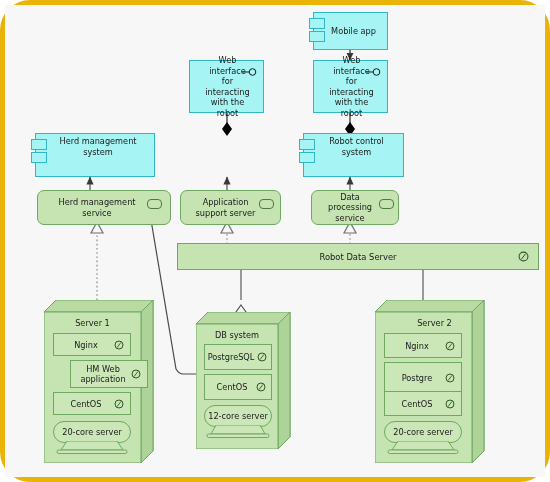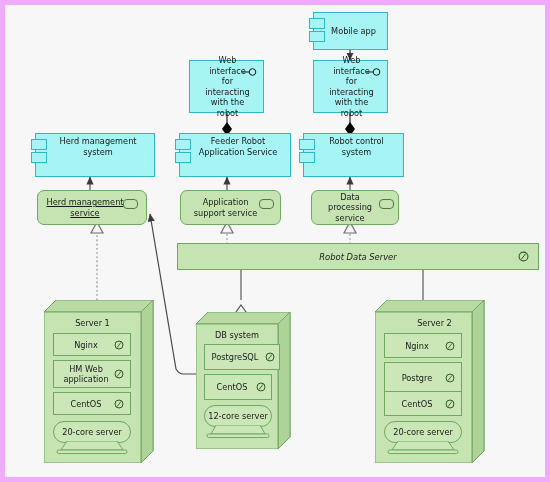--- a/index.html
+++ b/index.html
@@ -6,22 +6,23 @@
   html,body{margin:0;padding:0;}
   body{
     width:550px;height:482px;
     background:#ffffff;
     font-family:"DejaVu Sans", sans-serif;
     overflow:hidden;
   }
   #canvas{
     position:relative;
     width:550px;height:482px;
-    background:#f0abfc;
+    background:#eab308;
     box-sizing:border-box;
+    border-radius:30px;
   }
   #canvas::before{
     content:"";position:absolute;left:5px;top:5px;right:5px;bottom:5px;
     background:#f7f7f7;
     pointer-events:none;
   }
   svg#wires{position:absolute;left:0;top:0;width:550px;height:482px;}
 
   
   .box{position:absolute;box-sizing:border-box;}
@@ -188,52 +189,45 @@
   </div>
 
   <div class="box component top-label" style="left:35px;top:133px;width:120px;height:44px;">
     <span class="comp-icon" style="top:5px;">
       <i class="a"></i>
         <i class="b"></i>
     </span>
     <span style="width:100%;">Herd management system</span>
   </div>
 
-  <div class="box component top-label" style="left:179px;top:133px;width:112px;height:44px;">
-    <span class="comp-icon" style="top:5px;">
-      <i class="a"></i>
-        <i class="b"></i>
-    </span>
-    <span style="width:100%;">Feeder Robot Application Service</span>
-  </div>
 
   <div class="box component top-label" style="left:303px;top:133px;width:101px;height:44px;">
     <span class="comp-icon" style="top:5px;">
       <i class="a"></i>
         <i class="b"></i>
     </span>
     <span style="width:100%;">Robot control system</span>
   </div>
 
-  <div class="box service" style="left:37px;top:190px;width:110px;height:35px;text-decoration:underline;">
+  <div class="box service" style="left:37px;top:190px;width:134px;height:35px;">
     <span class="svc-icon" style="right:8px;top:8px;"></span>
     <span style="padding-right:14px;">Herd management service</span>
   </div>
 
   <div class="box service" style="left:180px;top:190px;width:101px;height:35px;">
     <span class="svc-icon" style="right:6px;top:8px;"></span>
-    <span style="padding-right:10px;">Application support service</span>
+    <span style="padding-right:10px;">Application support server</span>
   </div>
 
   <div class="box service" style="left:311px;top:190px;width:88px;height:35px;">
     <span class="svc-icon" style="right:4px;top:8px;"></span>
     <span style="padding-right:10px;">Data processing service</span>
   </div>
 
-  <div class="box exec-bar" style="left:177px;top:243px;width:362px;height:27px;font-style:italic;">
+  <div class="box exec-bar" style="left:177px;top:243px;width:362px;height:27px;">
     <span>Robot Data Server</span>
     <svg style="position:absolute;right:9px;top:50%;margin-top:-5.5px;width:11px;height:11px;" viewBox="0 0 11 11">
       <circle cx="5.5" cy="5.5" r="4.4" fill="none" stroke="#2f5a28" stroke-width="1.1"></circle>
       <line x1="3.2" y1="8.4" x2="7.8" y2="2.6" stroke="#2f5a28" stroke-width="1"></line>
     </svg>
   </div>
 
   <div class="node3d" style="left:44px;top:300px;width:110px;height:163px;">
     <svg style="position:absolute;left:0;top:0;" width="110" height="163" viewBox="0 0 110 163">
       <polygon points="0,12 12,0 109,0 109,151 97,163 0,163" fill="#c6e3b2" stroke="#6fa860" stroke-width="1"></polygon>
@@ -244,21 +238,21 @@
     <div class="node-title" style="top:18px;width:97px;">Server 1</div>
 
     <div class="artifact" style="left:9px;top:33px;width:78px;height:23px;">
       <span>Nginx</span>
       <svg class="art-icon" viewBox="0 0 10 10">
         <circle cx="5" cy="5" r="4" fill="none" stroke="#2f5a28" stroke-width="1"></circle>
         <line x1="3" y1="7.6" x2="7" y2="2.4" stroke="#2f5a28" stroke-width="0.9"></line>
       </svg>
     </div>
 
-    <div class="artifact" style="left:9px;top:60px;width:78px;height:28px;">
+    <div class="artifact" style="left:26px;top:60px;width:78px;height:28px;">
       <span>HM Web application</span>
       <svg class="art-icon" viewBox="0 0 10 10">
         <circle cx="5" cy="5" r="4" fill="none" stroke="#2f5a28" stroke-width="1"></circle>
         <line x1="3" y1="7.6" x2="7" y2="2.4" stroke="#2f5a28" stroke-width="0.9"></line>
       </svg>
     </div>
 
     <div class="artifact" style="left:9px;top:92px;width:78px;height:23px;">
       <span>CentOS</span>
       <svg class="art-icon" viewBox="0 0 10 10">
@@ -278,21 +272,21 @@
 
   <div class="node3d" style="left:196px;top:312px;width:95px;height:137px;">
     <svg style="position:absolute;left:0;top:0;" width="95" height="137" viewBox="0 0 95 137">
       <polygon points="0,12 12,0 94,0 94,125 82,137 0,137" fill="#c6e3b2" stroke="#6fa860" stroke-width="1"></polygon>
       <polygon points="0,12 12,0 94,0 82,12" fill="#b9dba3" stroke="#6fa860" stroke-width="1"></polygon>
       <polygon points="82,12 94,0 94,125 82,137" fill="#aed399" stroke="#6fa860" stroke-width="1"></polygon>
       <rect x="0" y="12" width="82" height="125" fill="#c6e3b2" stroke="#6fa860" stroke-width="1"></rect>
     </svg>
     <div class="node-title" style="top:18px;width:82px;">DB system</div>
 
-    <div class="artifact" style="left:8px;top:32px;width:76px;height:26px;padding-right:18px;">
+    <div class="artifact" style="left:8px;top:32px;width:68px;height:26px;padding-right:18px;">
       <span>PostgreSQL</span>
       <svg class="art-icon" viewBox="0 0 10 10" style="right:4px;">
         <circle cx="5" cy="5" r="4" fill="none" stroke="#2f5a28" stroke-width="1"></circle>
         <line x1="3" y1="7.6" x2="7" y2="2.4" stroke="#2f5a28" stroke-width="0.9"></line>
       </svg>
     </div>
 
     <div class="artifact" style="left:8px;top:62px;width:68px;height:26px;padding-right:16px;">
       <span>CentOS</span>
       <svg class="art-icon" viewBox="0 0 10 10" style="right:5px;">

